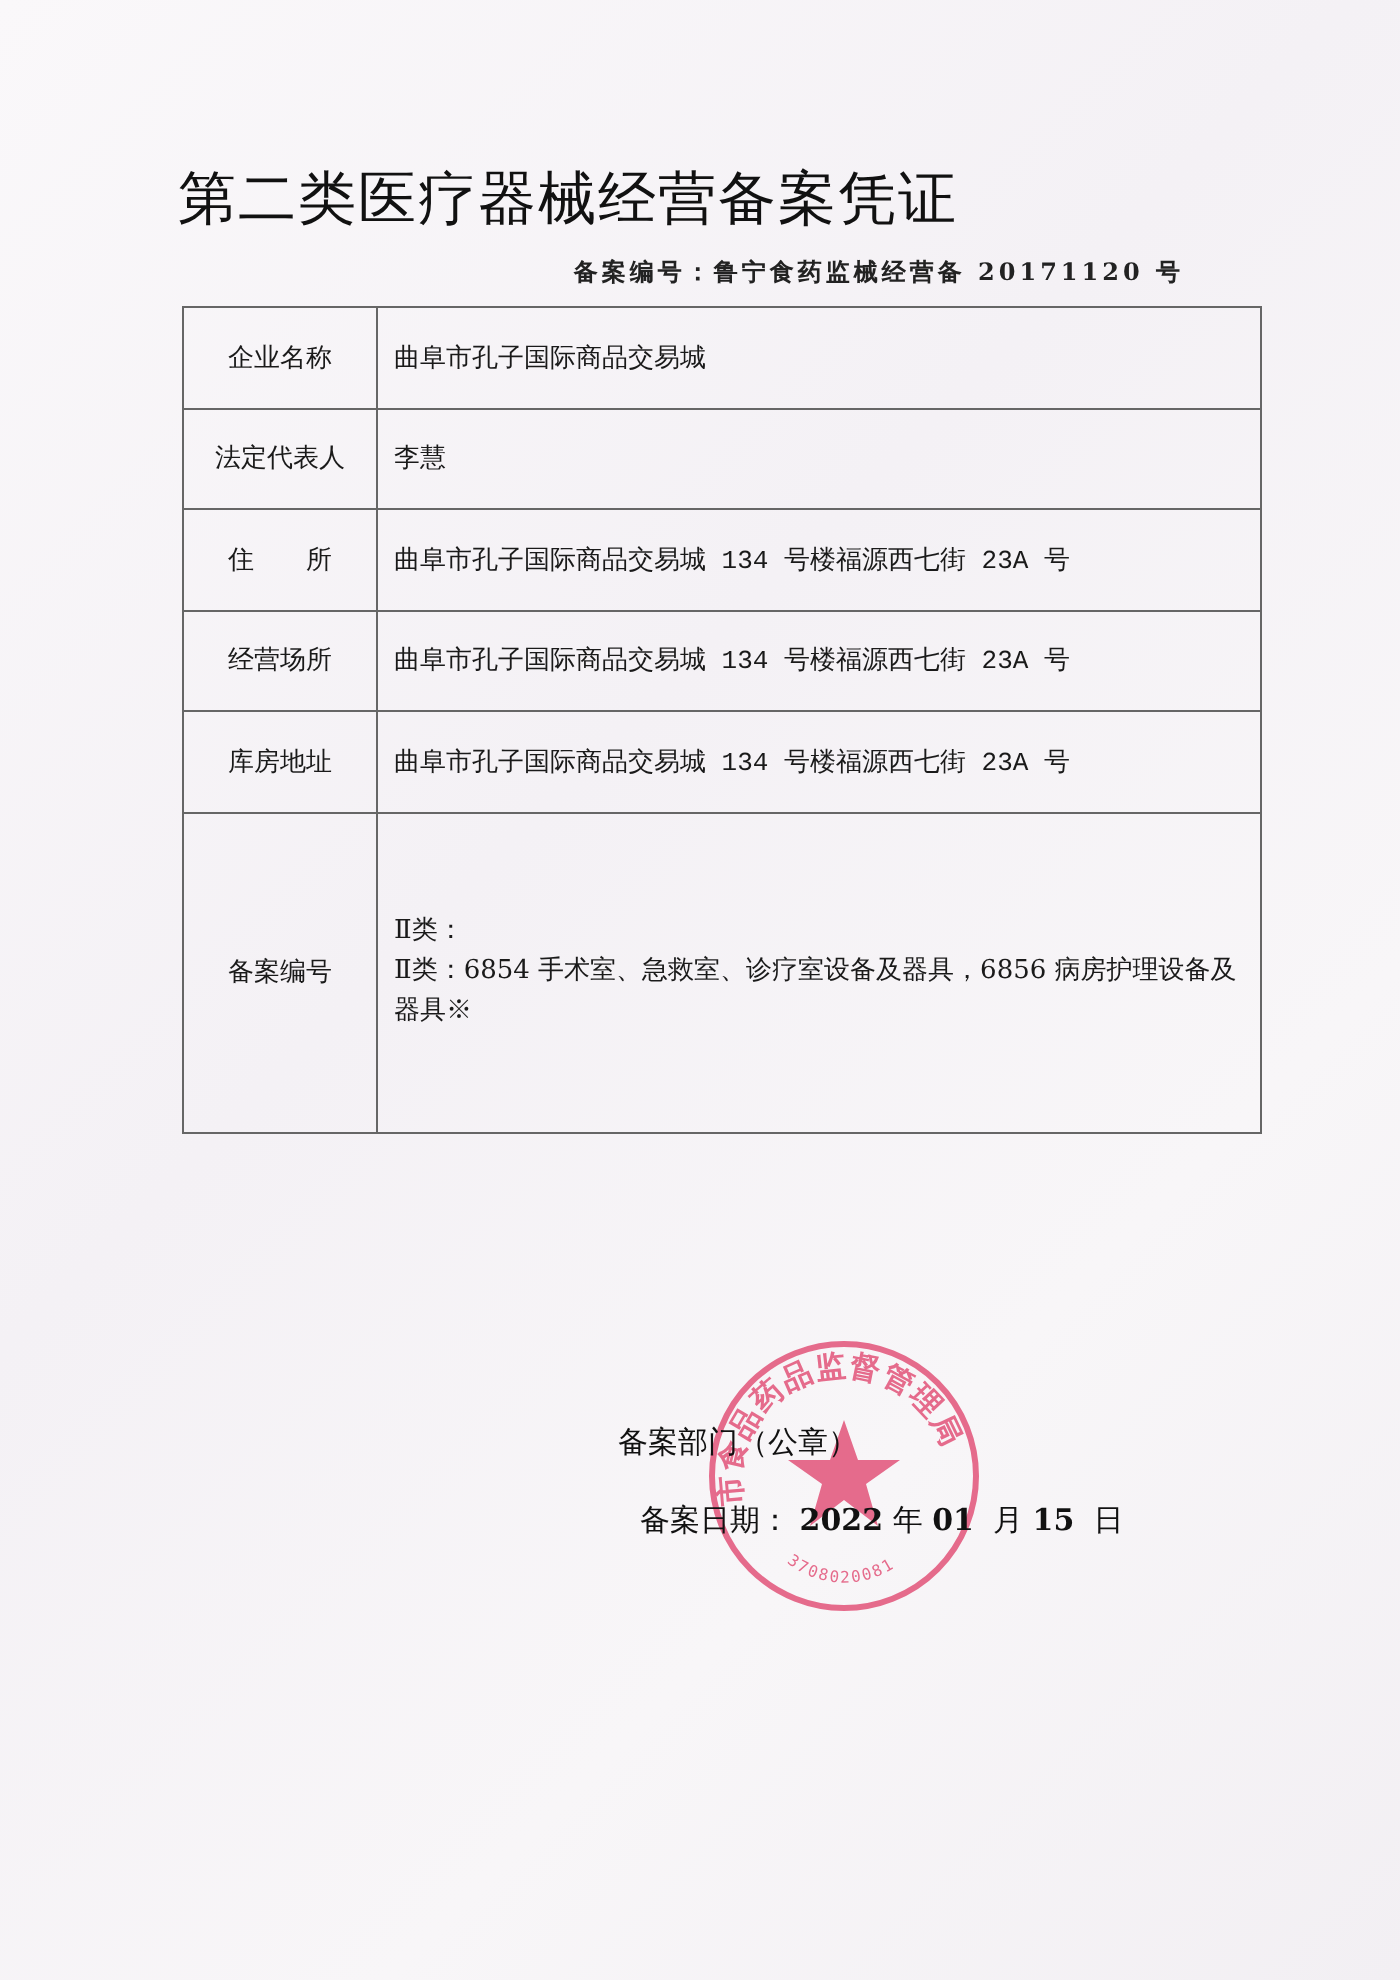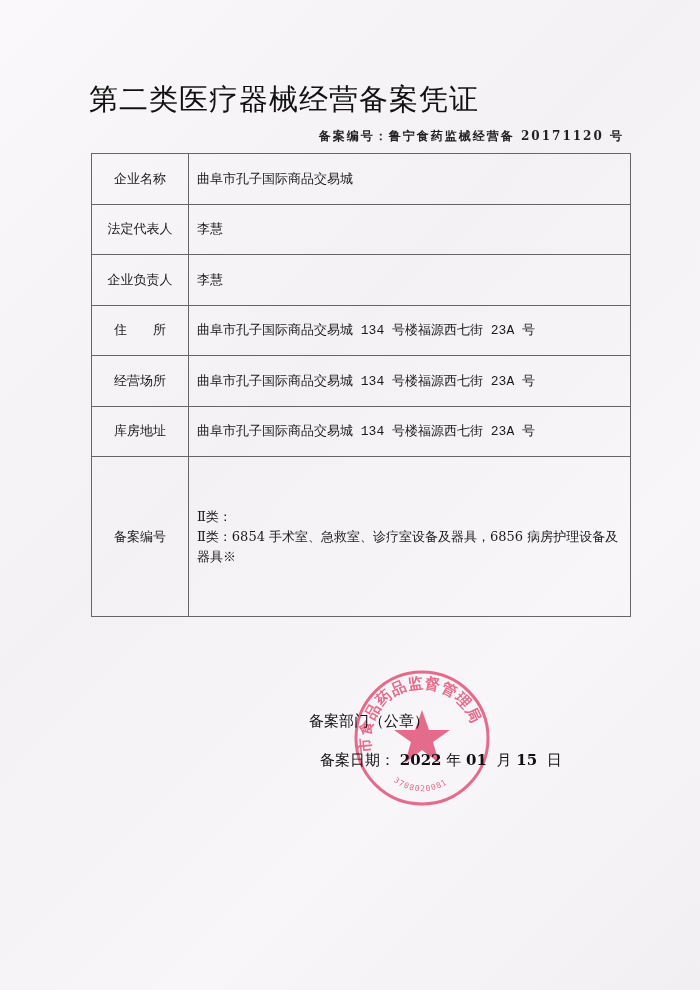--- a/index.html
+++ b/index.html
@@ -13,21 +13,21 @@
     position: absolute; left: 0; top: 0; width: 700px; height: 990px;
     background: linear-gradient(135deg, #faf8fa 0%, #f4f1f5 40%, #f8f6f8 70%, #f2eff3 100%);
   }
   .title {
     position: absolute; left: 0; width: 568px; top: 80px;
     text-align: center;
     font-family: "DejaVu Sans", "Liberation Sans", sans-serif;
     font-size: 29px; letter-spacing: 1px; color: #111;
   }
   .record-no {
-    position: absolute; right: 76px; top: 128px;
+    position: absolute; right: 108px; top: 128px;
     font-size: 12px; font-weight: bold; letter-spacing: 2px; color: #222;
   }
   table.cert {
     position: absolute; left: 91px; top: 153px;
     width: 540px; border-collapse: collapse;
     border: 1.5px solid #555;
   }
   table.cert td {
     border: 1px solid #666; font-size: 13px; color: #1a1a1a;
     padding: 0;
@@ -61,24 +61,20 @@
   </div>
 
   <table class="cert">
     <tbody>
         <tr class="r">
       <td class="label">企业名称</td>
       <td class="value">曲阜市孔子国际商品交易城</td>
     </tr>
     <tr class="r">
       <td class="label">法定代表人</td>
-      <td class="value">李慧</td>
-    </tr>
-    <tr class="r">
-      <td class="label">企业负责人</td>
       <td class="value">李慧</td>
     </tr>
     <tr class="r">
       <td class="label">住　　所</td>
       <td class="value">曲阜市孔子国际商品交易城 134 号楼福源西七街 23A 号</td>
     </tr>
     <tr class="r">
       <td class="label">经营场所</td>
       <td class="value">曲阜市孔子国际商品交易城 134 号楼福源西七街 23A 号</td>
     </tr>

